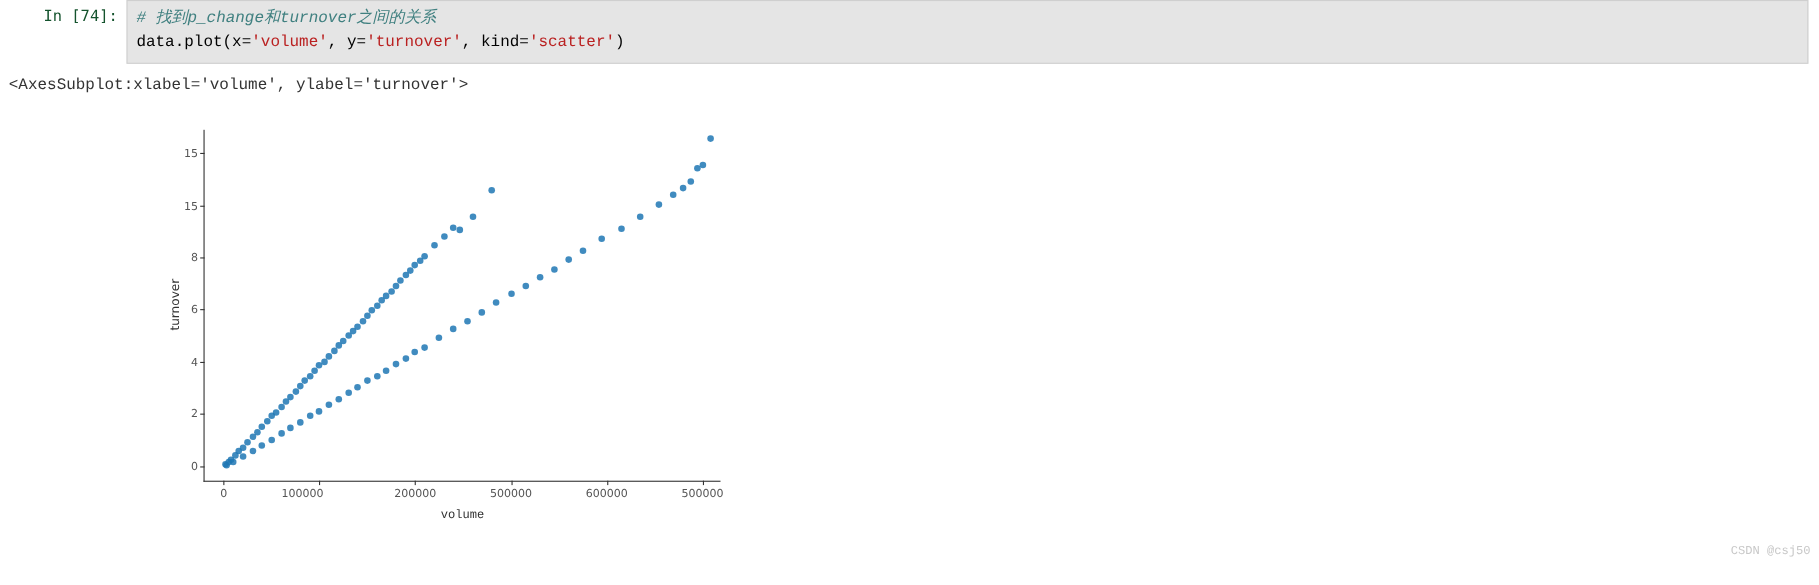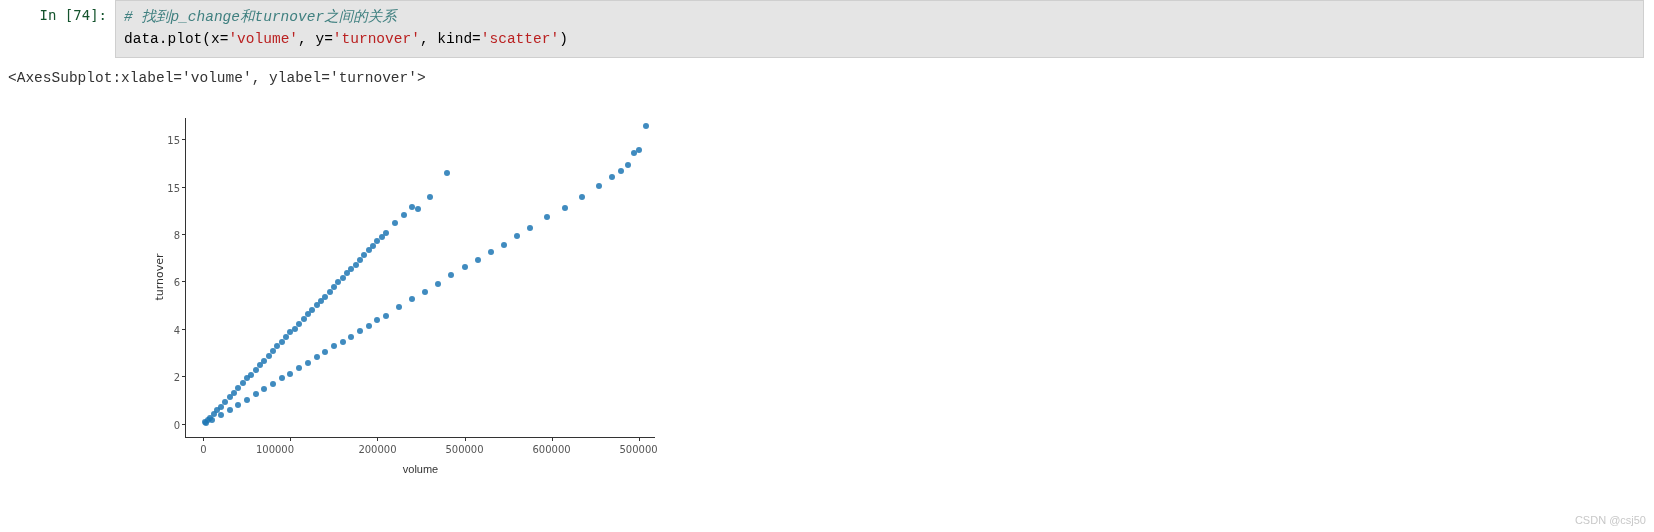--- a/index.html
+++ b/index.html
@@ -81,21 +81,21 @@
     }
     .tick-mark-x { position:absolute; bottom:-4px; width:1px; height:4px; background:#333;}
     .tick-mark-y { position:absolute; left:-4px; height:1px; width:4px; background:#333;}
     .xlabel {
       position: absolute;
       bottom: -38px;
       left: 50%;
       transform: translateX(-50%);
       font-size: 11px;
       color: #333;
-      font-family: Liberation Sans, sans-serif;
+      font-family: Liberation Mono, monospace;
     }
     .ylabel {
       position: absolute;
       left: -50px;
       top: 50%;
       transform: translateY(-50%) rotate(-90deg);
       font-size: 11px;
       color: #333;
       font-family: "DejaVu Sans", Arial, sans-serif;
     }
@@ -104,24 +104,24 @@
       width: 6px;
       height: 6px;
       border-radius: 50%;
       background: #1f77b4;
       opacity: 0.85;
       transform: translate(-50%, 50%);
     }
     .watermark {
       position: absolute;
       right: 8px;
-      bottom: 6px;
+      bottom: 24px;
       font-size: 11px;
       color: #c8c8c8;
-      font-family: Liberation Sans, sans-serif;
+      font-family: Liberation Mono, monospace;
       text-align: center;
     }
   </style>
 </head>
 <body>
 
 <div class="cell">
   <div class="prompt prompt-in">In  [74]:</div>
   <div class="input-area">
     <span class="comment"># 找到p_change和turnover之间的关系</span><br>

